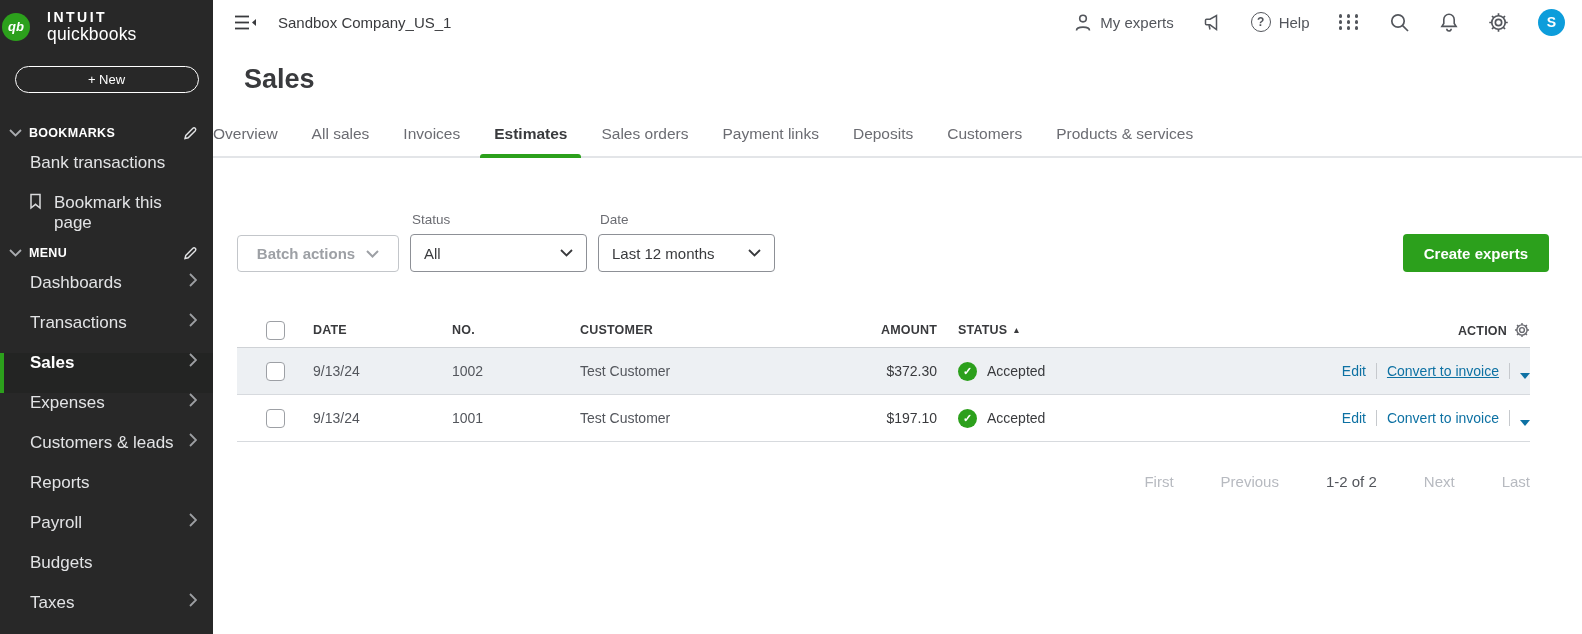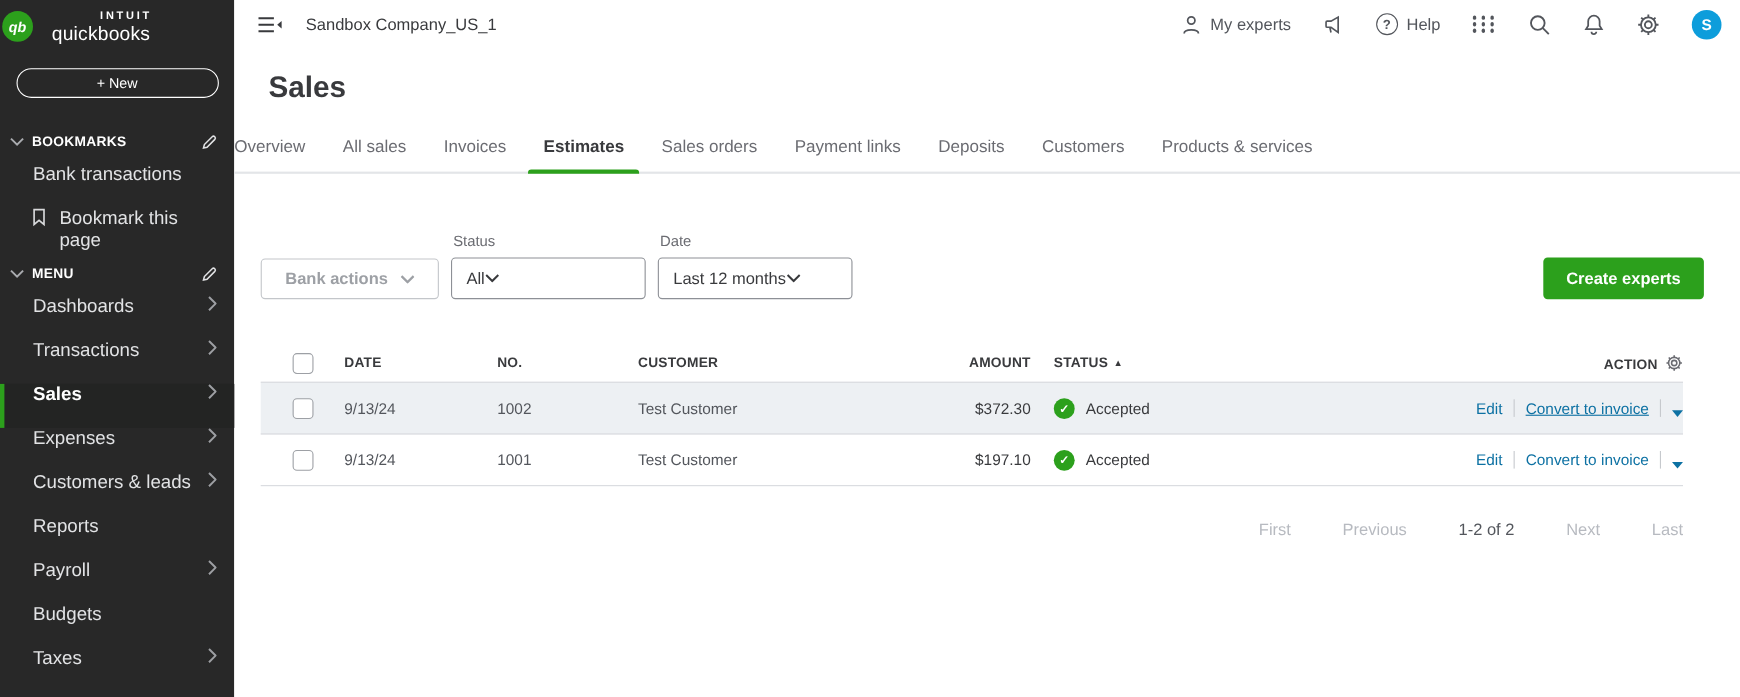--- a/index.html
+++ b/index.html
@@ -6,21 +6,21 @@
   html,body { width:1582px; height:634px; overflow:hidden; }
   body { font-family:"Liberation Sans", sans-serif; background:#fff; color:#393a3d; }
   .app { display:flex; width:100%; height:100%; }
 
   
   .sidebar { width:213px; flex-shrink:0; background:#282828; color:#fff; display:flex; flex-direction:column; }
   .logo-row { display:flex; align-items:center; gap:17px; padding:10px 0 0 2px; }
   .logo-circle { width:28px; height:28px; border-radius:50%; background:#2ca01c; display:flex; align-items:center; justify-content:center;
                  font-size:13px; font-weight:700; font-style:italic; color:#fff; }
   .logo-text { line-height:1.05; }
-  .logo-text .intuit { display:block; font-size:10px; font-weight:700; letter-spacing:2.5px;margin-left:44px; }
+  .logo-text .intuit { display:block; font-size:14px; font-weight:700; letter-spacing:2.5px; }
   .logo-text .qbname { display:block; font-size:17.5px; font-weight:500; letter-spacing:.2px; }
   .new-btn { margin:23px auto 0; width:184px; height:27px; border:1.5px solid #fff; border-radius:15px;
              display:flex; align-items:center; justify-content:center; font-size:13px; color:#fff; cursor:pointer; background:transparent; }
   .section-head { height:40px; margin-top:20px; display:flex; align-items:center; padding:0 15px 0 9px;
                   font-size:12.5px; font-weight:700; letter-spacing:.3px; }
   .section-head.menu-head { margin-top:0; }
   .section-head .chev-d { margin-right:7px; display:flex; }
   .section-head .flex { flex:1; }
   .side-item { height:40px; display:flex; align-items:flex-start; padding:0 16px 0 30px; font-size:17px; color:#e2e3e5; position:relative; cursor:pointer; }
   .side-item .chev-r { margin-left:auto; display:flex; }
@@ -49,21 +49,21 @@
   .tab.active { color:#393a3d; font-weight:700; }
   .tab.active .tab-underline { position:absolute; left:-14px; right:-14px; bottom:-2px; height:4px; background:#2ca01c; border-radius:3px 3px 0 0; }
 
   .content { flex:1; padding:0 33px 0 24px; display:flex; flex-direction:column; }
   .filters-row { margin-top:54px; display:flex; align-items:flex-end; gap:11px; }
   .filter-group { display:flex; flex-direction:column; gap:7px; }
   .filter-label { font-size:13.5px; color:#6b6c72; padding-left:2px; }
   .batch-btn { width:162px; height:37px; border:1px solid #c3c6ca; border-radius:4px; background:#fff;
                display:flex; align-items:center; justify-content:center; gap:11px; font-size:15px; font-weight:700; color:#9da0a5; cursor:pointer; }
   .select { width:177px; height:38px; border:1px solid #8d9096; border-radius:4px; background:#fff;
-            display:flex; align-items:center; padding:0 13px; font-size:15px; color:#393a3d; cursor:pointer; }
+            display:flex; align-items:center; justify-content:space-between; padding:0 13px; font-size:15px; color:#393a3d; cursor:pointer; }
   .create-btn { margin-left:auto; height:38px; padding:0 21px; background:#2ca01c; border:none; border-radius:4px;
                 color:#fff; font-size:15px; font-weight:700; font-family:inherit; cursor:pointer; }
 
   
   .table { margin-top:41px; margin-right:19px; }
   .trow { display:flex; align-items:center; }
   .thead { height:35px; border-bottom:1px solid #cfd2d6; font-size:12.5px; font-weight:700; color:#393a3d; letter-spacing:.2px; }
   .tbody-row { height:47px; border-bottom:1px solid #d7dade; font-size:14px; color:#53565c; }
   .tbody-row.highlight { background:#edf0f3; }
   .c1 { width:76px; padding-left:29px; display:flex; align-items:center; }
@@ -302,21 +302,21 @@
       <div class="tab"><span>Payment links</span></div>
       <div class="tab"><span>Deposits</span></div>
       <div class="tab"><span>Customers</span></div>
       <div class="tab"><span>Products &amp; services</span></div>
     </nav>
 
     <div class="content">
 
       <div class="filters-row">
         <button class="batch-btn">
-          <span>Bank actions</span>
+          <span>Batch actions</span>
           <svg width="13" height="8" viewBox="0 0 13 8">
               <polyline points="1,1 6.5,6.5 12,1" fill="none" stroke="#9da0a5" stroke-width="2"></polyline>
             </svg>
         </button>
         <div class="filter-group">
           <span class="filter-label">Status</span>
           <div class="select">
             <span>All</span>
             <svg width="13" height="8" viewBox="0 0 13 8">
                 <polyline points="1,1 6.5,6.5 12,1" fill="none" stroke="#393a3d" stroke-width="1.8"></polyline>

